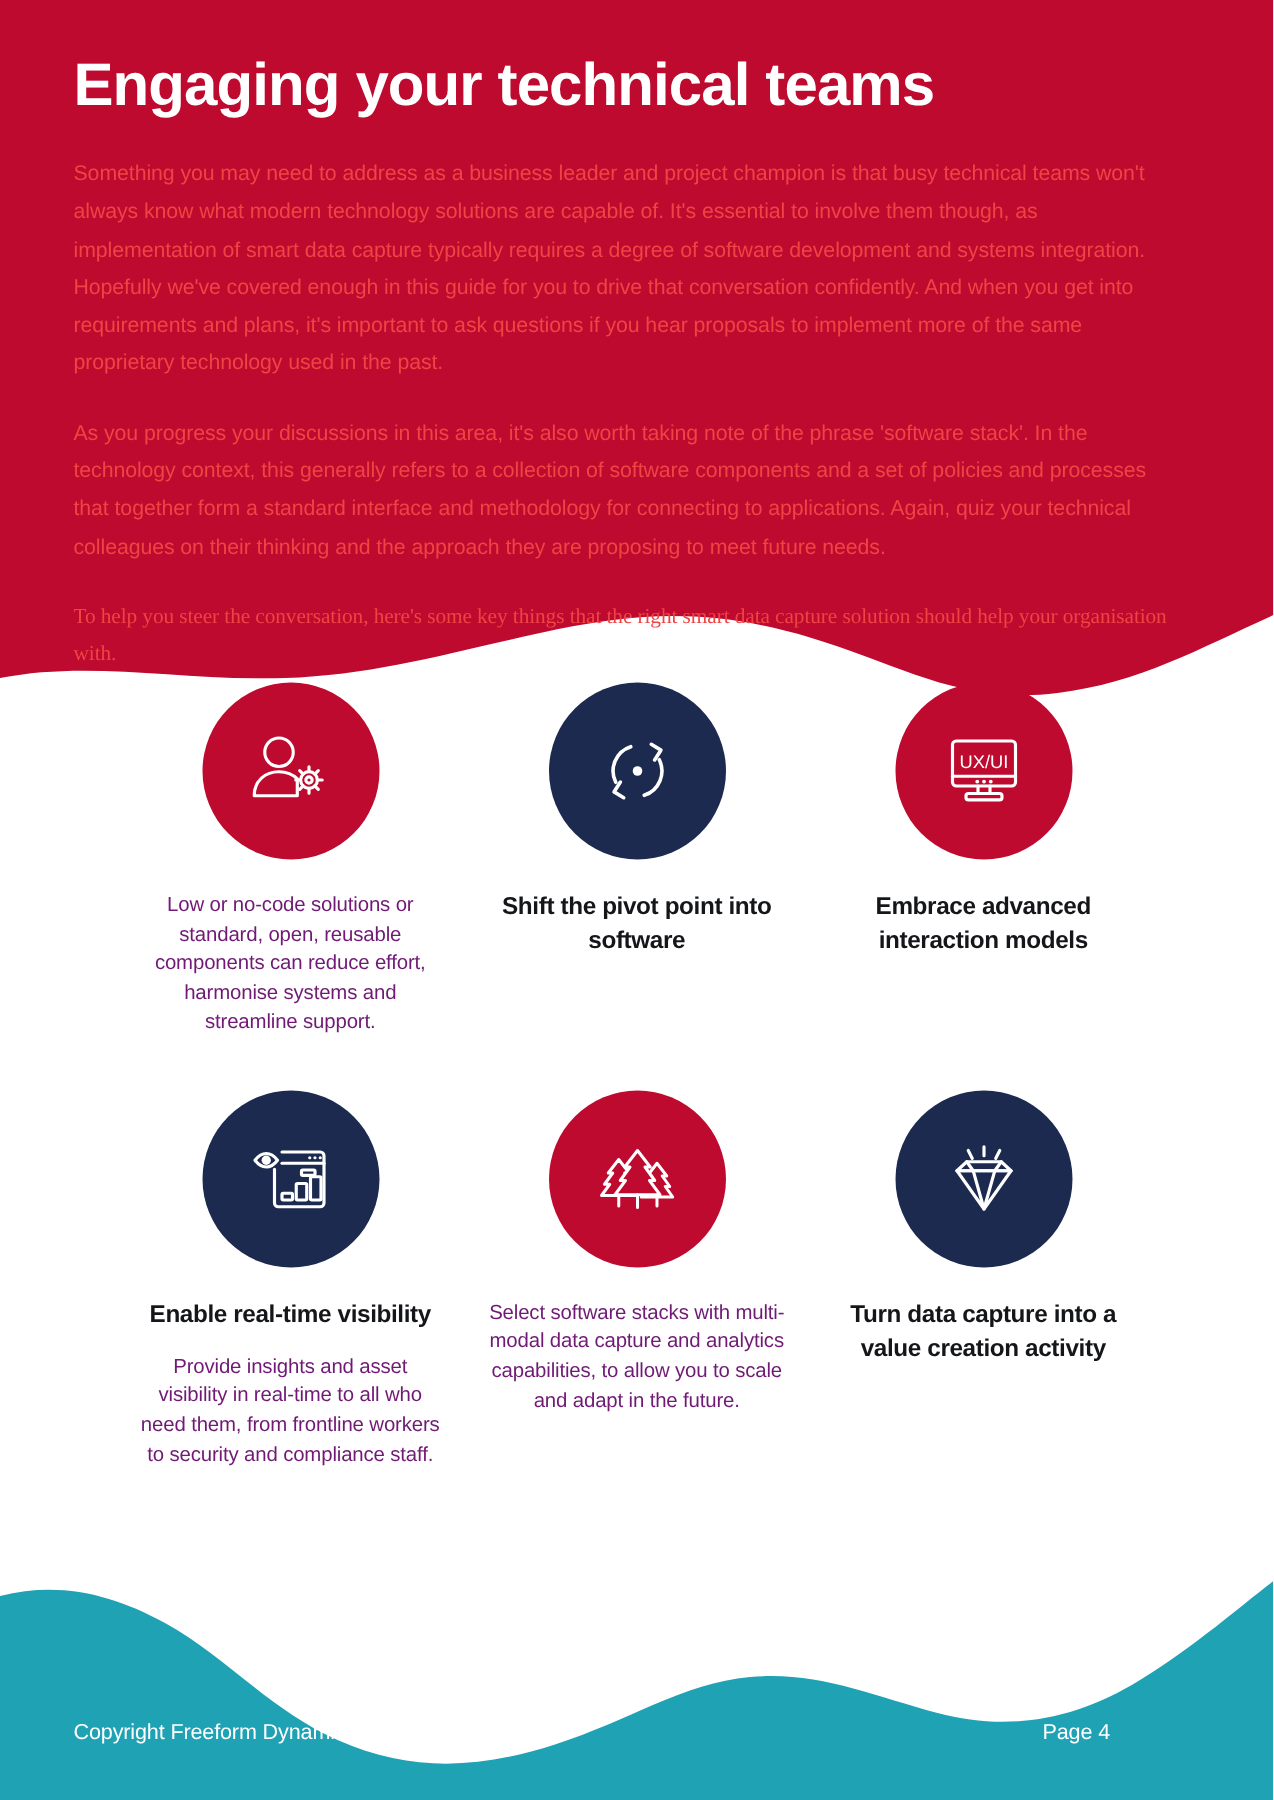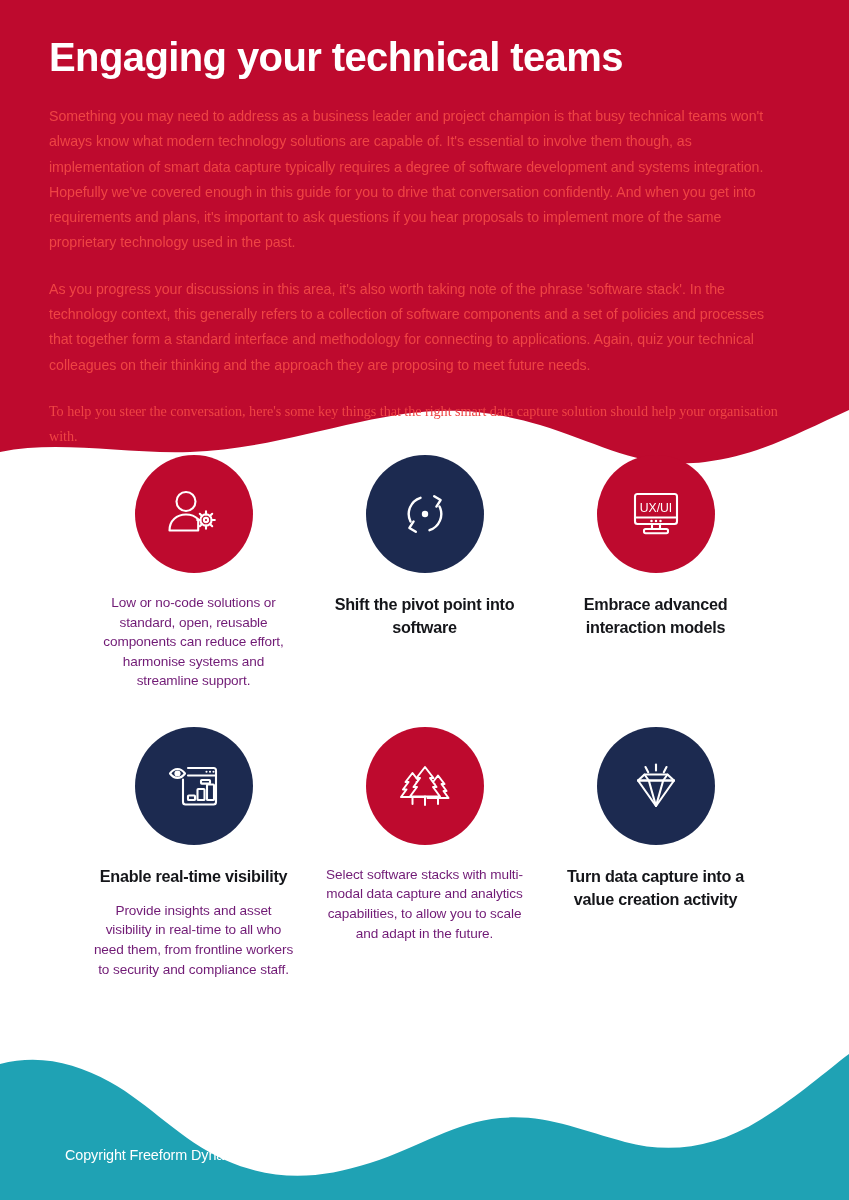--- a/index.html
+++ b/index.html
@@ -115,27 +115,27 @@
     position: absolute;
     bottom: 0; left: 0;
     width: 849px;
     height: 170px;
     z-index: 2;
   }
   .footer-wave svg { display: block; width: 849px; height: 170px; }
 
   .footer-bar {
     position: absolute;
-    bottom: 0; left: 16px;
+    bottom: 0; left: 0;
     width: 789px;
     height: 72px;
     z-index: 5;
     display: flex;
     align-items: center;
-    justify-content: flex-start;
+    justify-content: space-between;
     padding: 0 49px 18px 49px;
   }
   .footer-text {
     color: #ffffff;
     font-size: 14.4px;
     letter-spacing: -0.1px;
   }
 </style>
 </head>
 <body>

